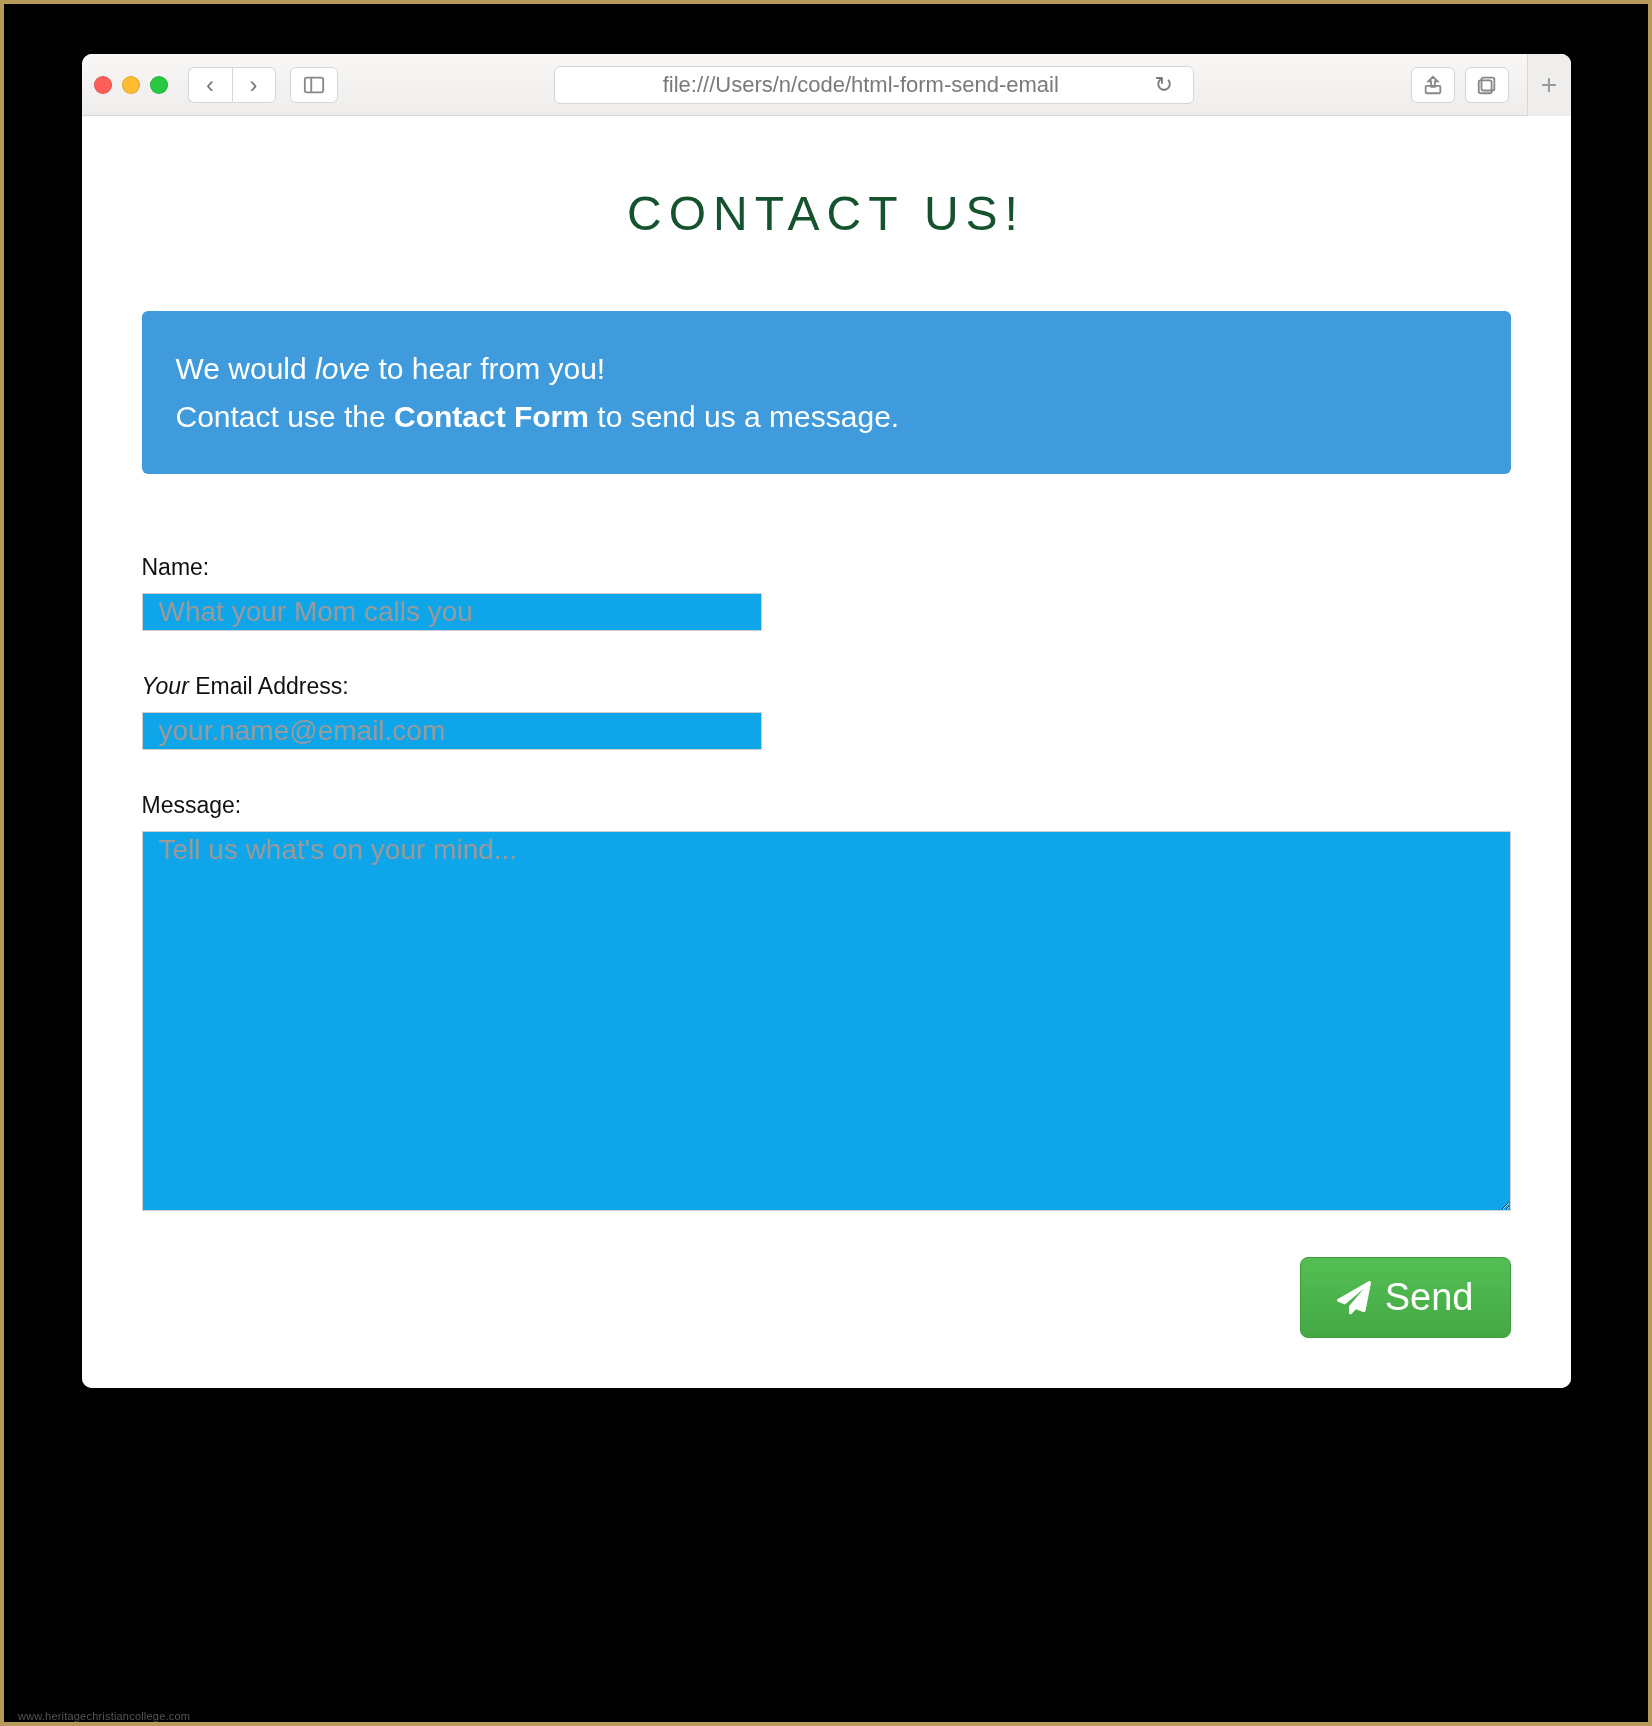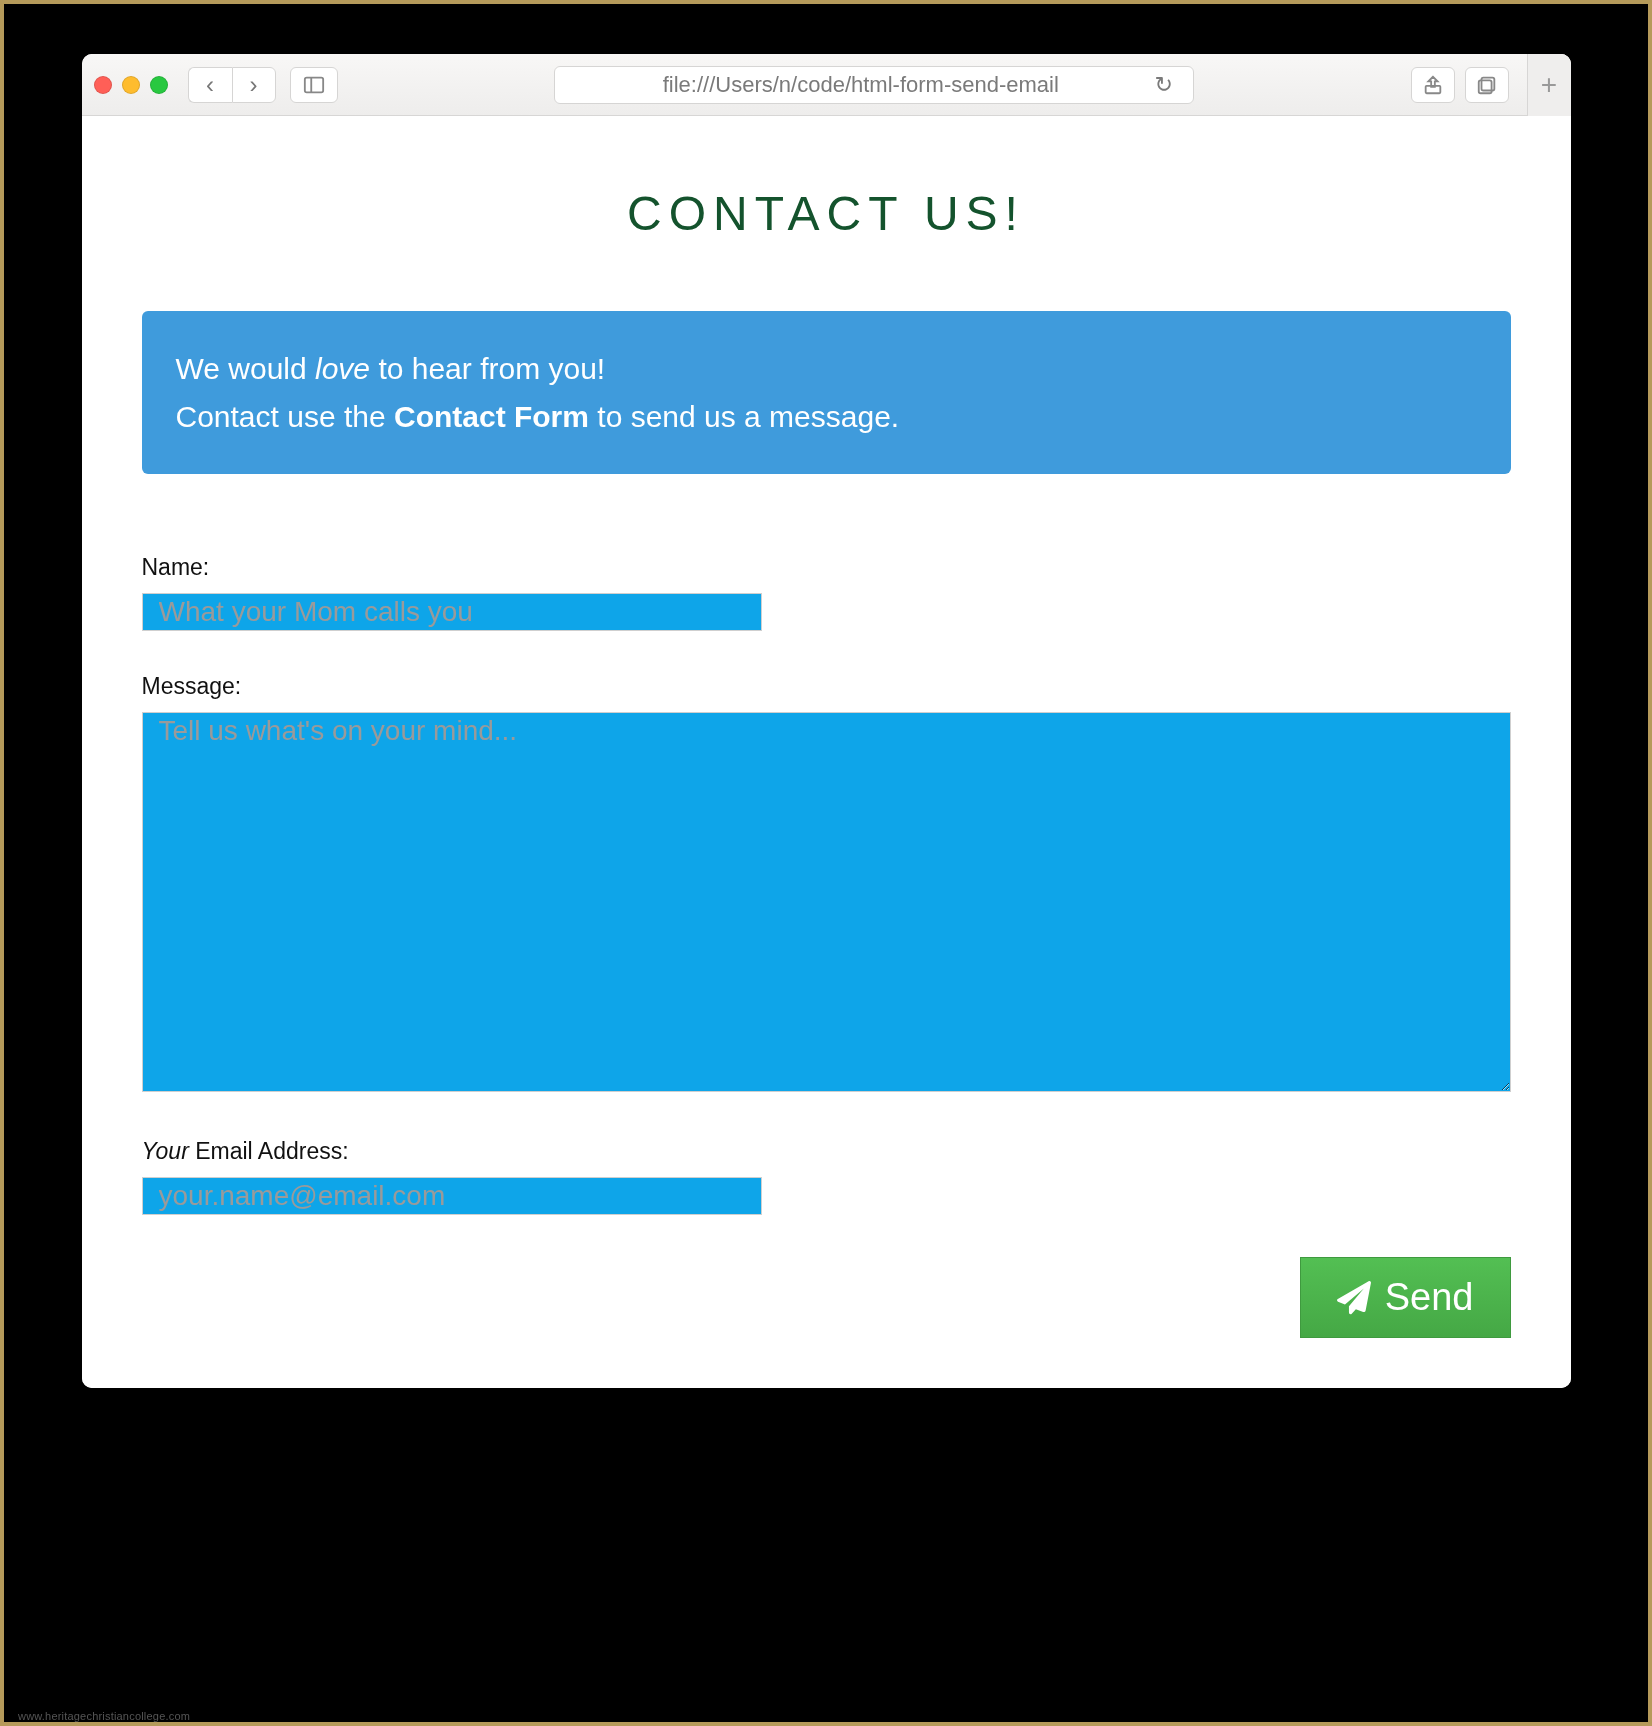--- a/index.html
+++ b/index.html
@@ -145,21 +145,21 @@
     .name-input, .email-input { width: 620px; }
     textarea { height:380px; resize:both; }
     .actions { display:flex; justify-content:flex-end; margin-top:20px; }
     .send-btn {
       background:#4cae4c;
       background:linear-gradient(#53bf53,#45a845);
       border:1px solid #3f9a3f;
       color:#fff;
       font-size:38px;
       padding:18px 36px;
-      border-radius:0;
+      border-radius:8px;
       display:flex; align-items:center; gap:14px;
       cursor:pointer;
     }
     .send-btn svg { width:34px; height:34px; fill:#fff; }
     
     .chev { font-size:24px; }
     .ico { width:22px; height:22px; }
   </style>
 </head>
 <body>
@@ -229,29 +229,29 @@
       </p>
     </div>
 
     <form>
       <div class="field">
         <label>Name:</label>
         <input class="input name-input" type="text" placeholder="What your Mom calls you" style="">
       </div>
 
       <div class="field">
-        <label>Message:</label>
-        <textarea placeholder="Tell us what's on your mind..." style=""></textarea>
-      </div>
-
-      <div class="field">
         <label>
           <em>Your</em><span> Email Address:</span>
         </label>
         <input class="input email-input" type="text" placeholder="your.name@email.com" style="">
+      </div>
+
+      <div class="field">
+        <label>Message:</label>
+        <textarea placeholder="Tell us what's on your mind..." style=""></textarea>
       </div>
 
       <div class="actions">
         <button type="button" class="send-btn">
           <svg viewBox="0 0 512 512">
             <path d="M476 3L12 270c-17 10-15 35 3 42l105 41 284-241L180 379v97c0 22 27 32 42 16l62-68 110 43c16 6 34-5 37-22L511 29c4-20-17-36-35-26z"></path>
           </svg>
           <span>Send</span>
         </button>
       </div>

